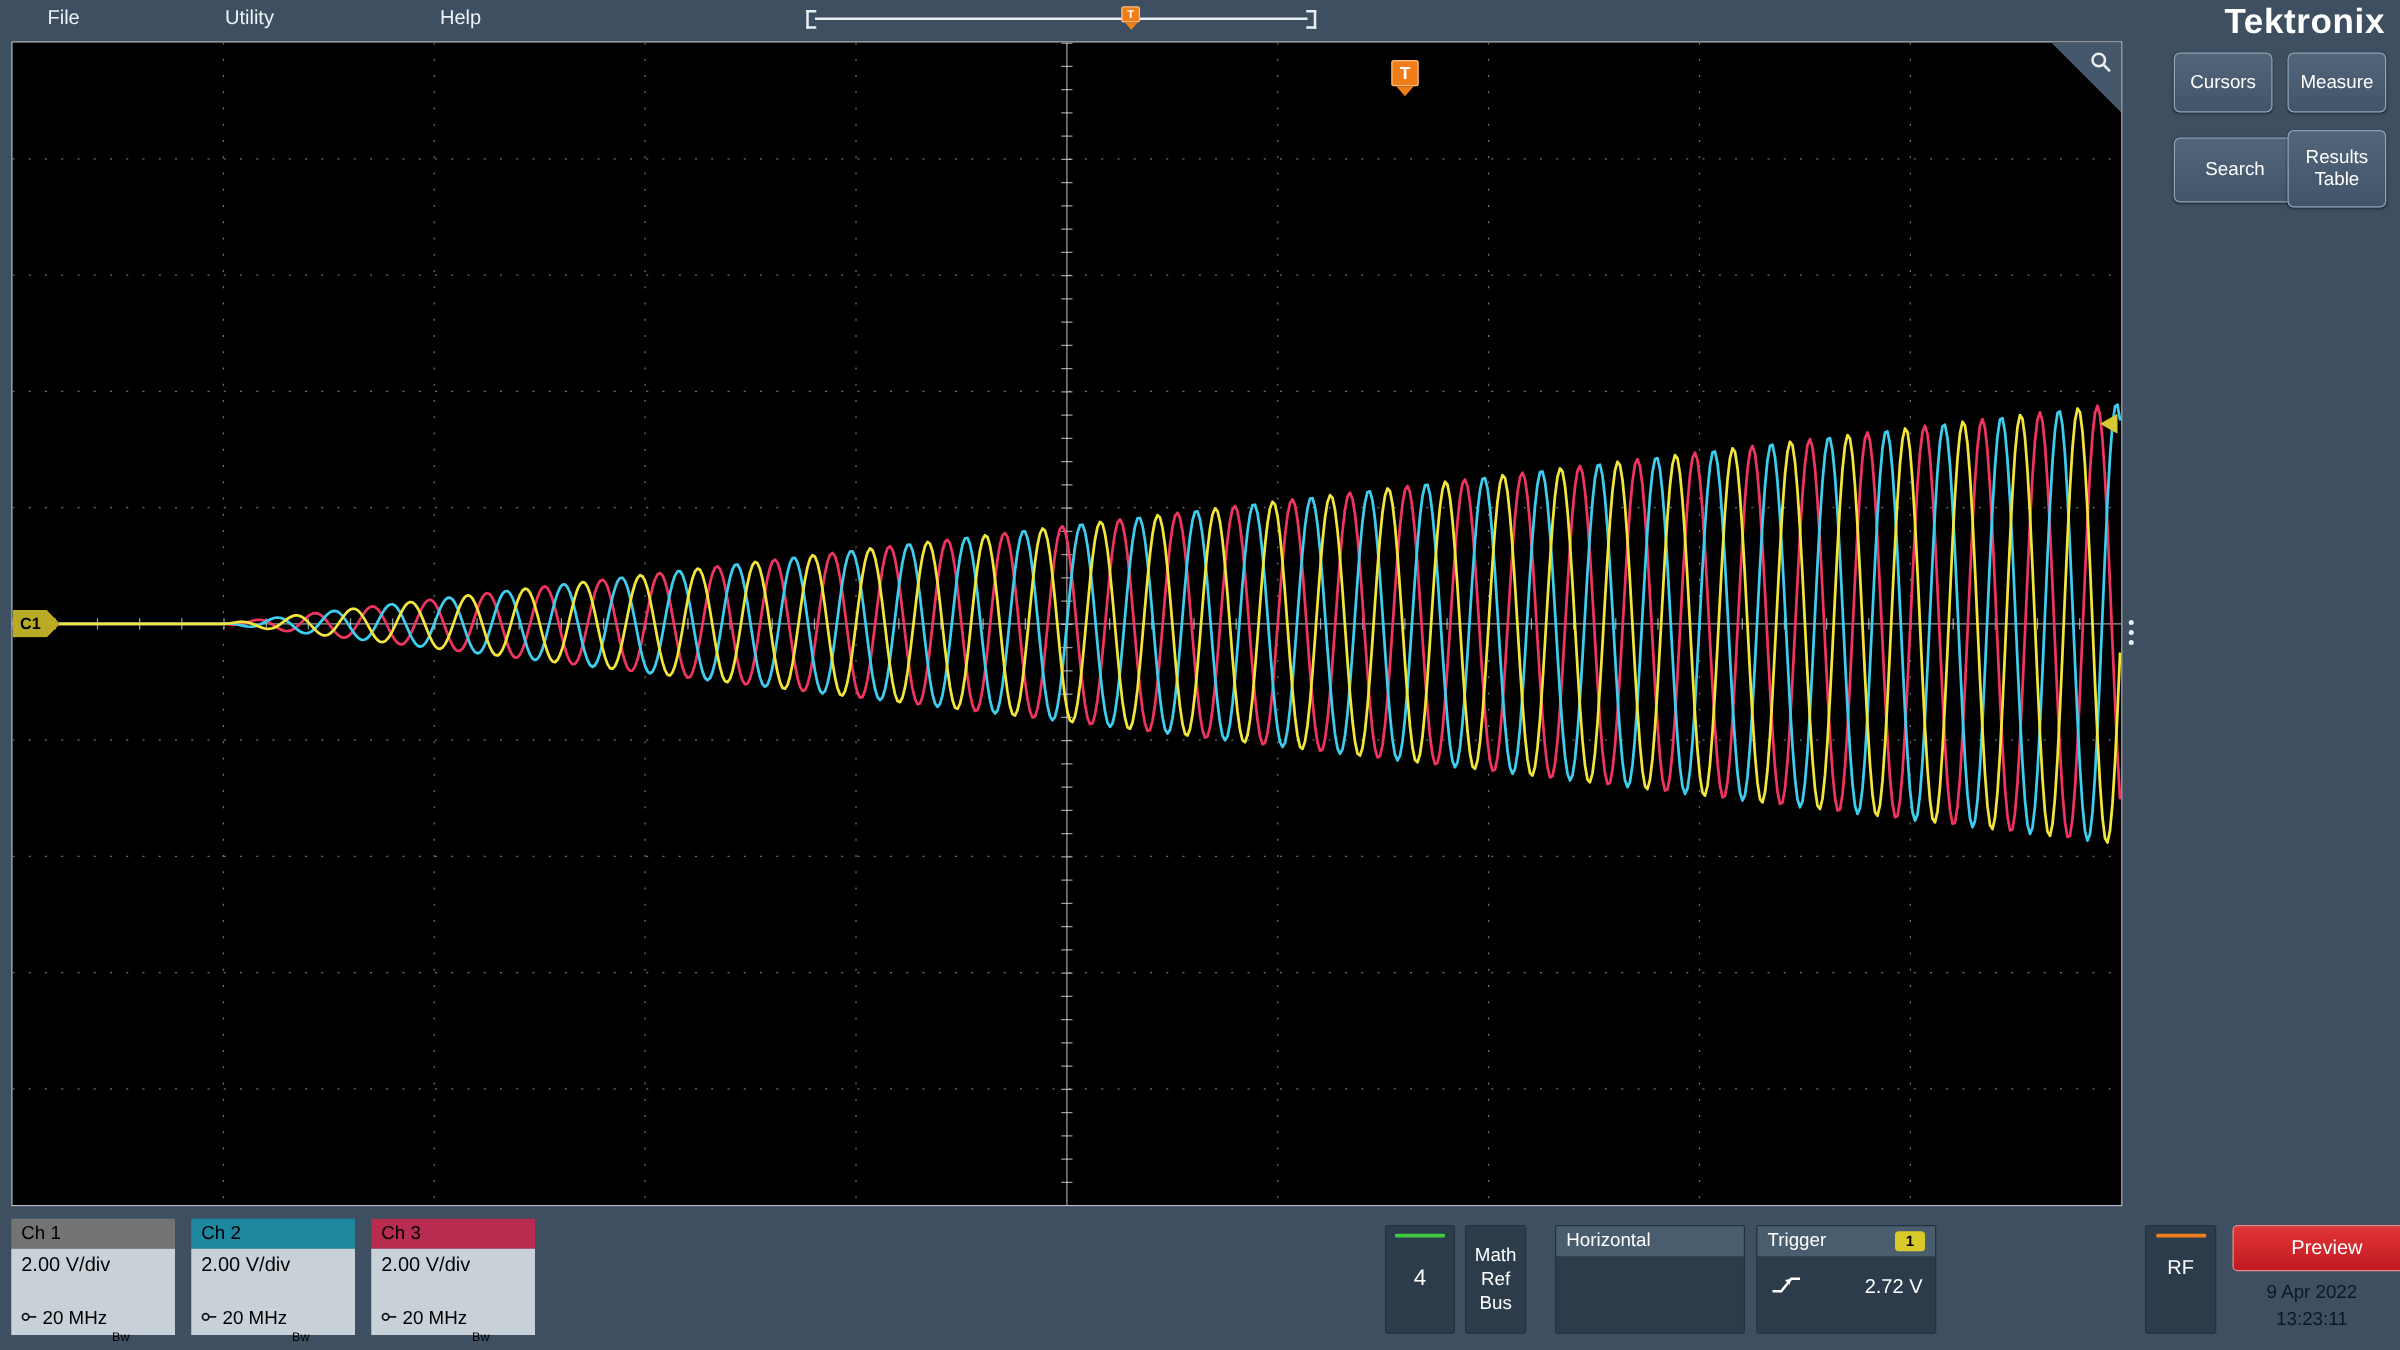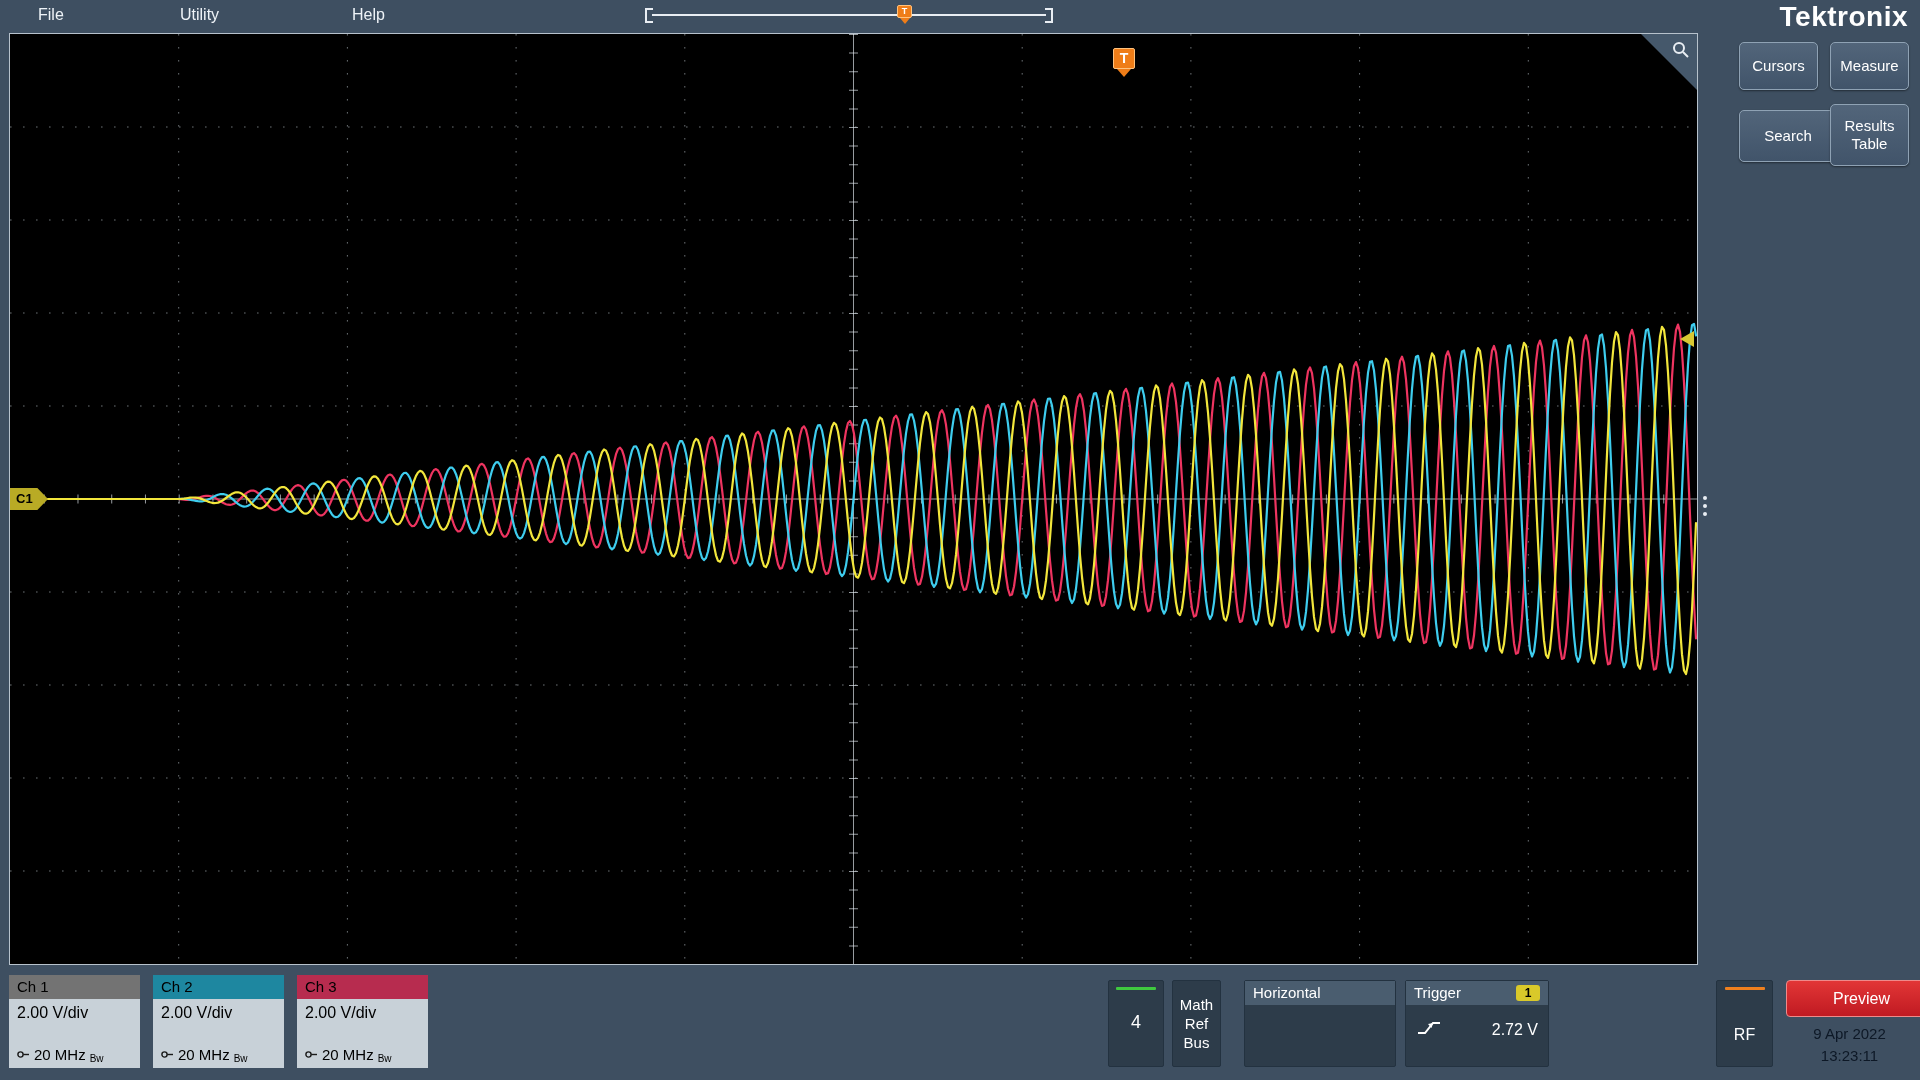--- a/index.html
+++ b/index.html
@@ -66,38 +66,38 @@
   #status-bar{position:absolute;left:0;top:973px;width:1920px;height:107px}
 
   .chbadge{position:absolute;top:2px;width:131px;height:93px;cursor:pointer}
   .chhead{height:24px;color:#000;font-size:15px;line-height:24px;padding-left:8px}
   .ch1 .chhead{background:#737373}
   .ch2 .chhead{background:#1e87a0}
   .ch3 .chhead{background:#b72c4f}
   .chbody{height:69px;background:#c8d1d8;color:#000;padding:5px 8px 0 8px}
   .chscale{font-size:16px;margin-bottom:24px}
   .chbw{font-size:15px;display:flex;align-items:center;gap:4px}
-  .bwsub{font-size:10px;position:relative;top:4px}
+  .bwsub{font-size:10px;position:relative;top:16px}
 
   .darkpanel{position:absolute;top:7px;height:87px;background:#2d3c4a;
       border:1px solid #233240;border-radius:2px;cursor:pointer}
   .phead{height:24px;background:#4a5d6f;color:#fff;font-size:15px;line-height:24px;
       padding:0 8px;display:flex;align-items:center;justify-content:space-between}
   .pbody{padding:3px 8px 0 8px;font-size:15px;line-height:20px;color:#fff}
 
   #ch4-btn{left:1108px;width:56px;text-align:center}
   #mrb-btn{left:1172px;width:49px;text-align:center;font-size:15px;line-height:19px;
       display:flex;flex-direction:column;align-items:center;justify-content:center}
   #horiz-panel{left:1244px;width:152px}
   #trig-panel{left:1405px;width:144px}
   #acq-panel{left:1556px;width:148px}
   #rf-btn{left:1716px;width:57px;text-align:center}
   .ind-line{width:40px;height:3px;margin:6px auto 0 auto;border-radius:1px}
   #ch4-btn .num{font-size:18px;margin-top:22px}
-  #rf-btn .num{font-size:16px;margin-top:36px}
+  #rf-btn .num{font-size:16px;margin-top:16px}
 
   .src-badge{min-width:24px;height:16px;background:#d9c92a;color:#000;border-radius:3px;
       font-size:12px;font-weight:bold;line-height:16px;text-align:center;padding:0 4px}
   #trig-body{display:flex;align-items:center;justify-content:space-between;
       padding:0 10px;height:50px}
   #trig-body .lvl{font-size:16px}
 
   #preview-btn{position:absolute;left:1786px;top:7px;width:151px;height:37px;
       background:linear-gradient(#e23636,#c01a22);border:1px solid #ef8a8a;border-radius:4px;
       color:#fff;font-size:16px;display:flex;align-items:center;justify-content:center;cursor:pointer}

